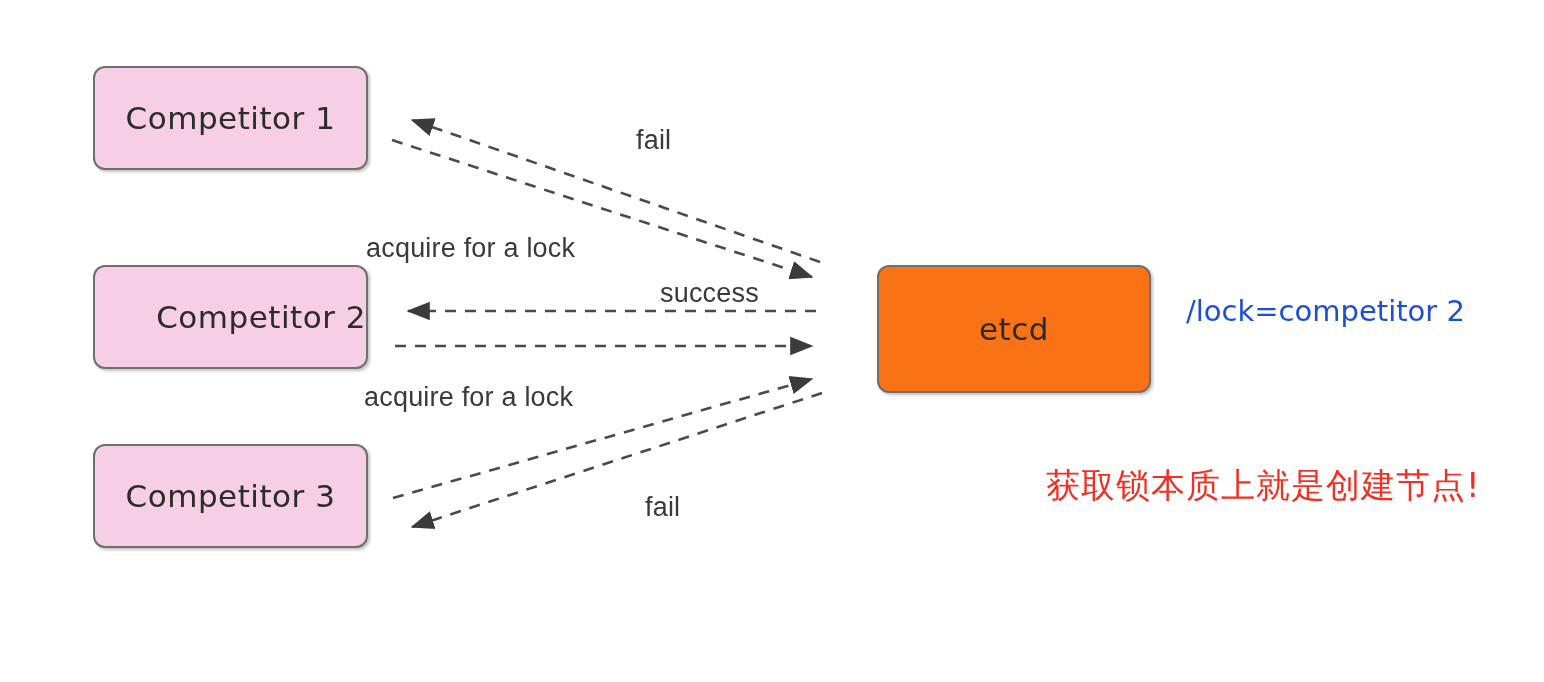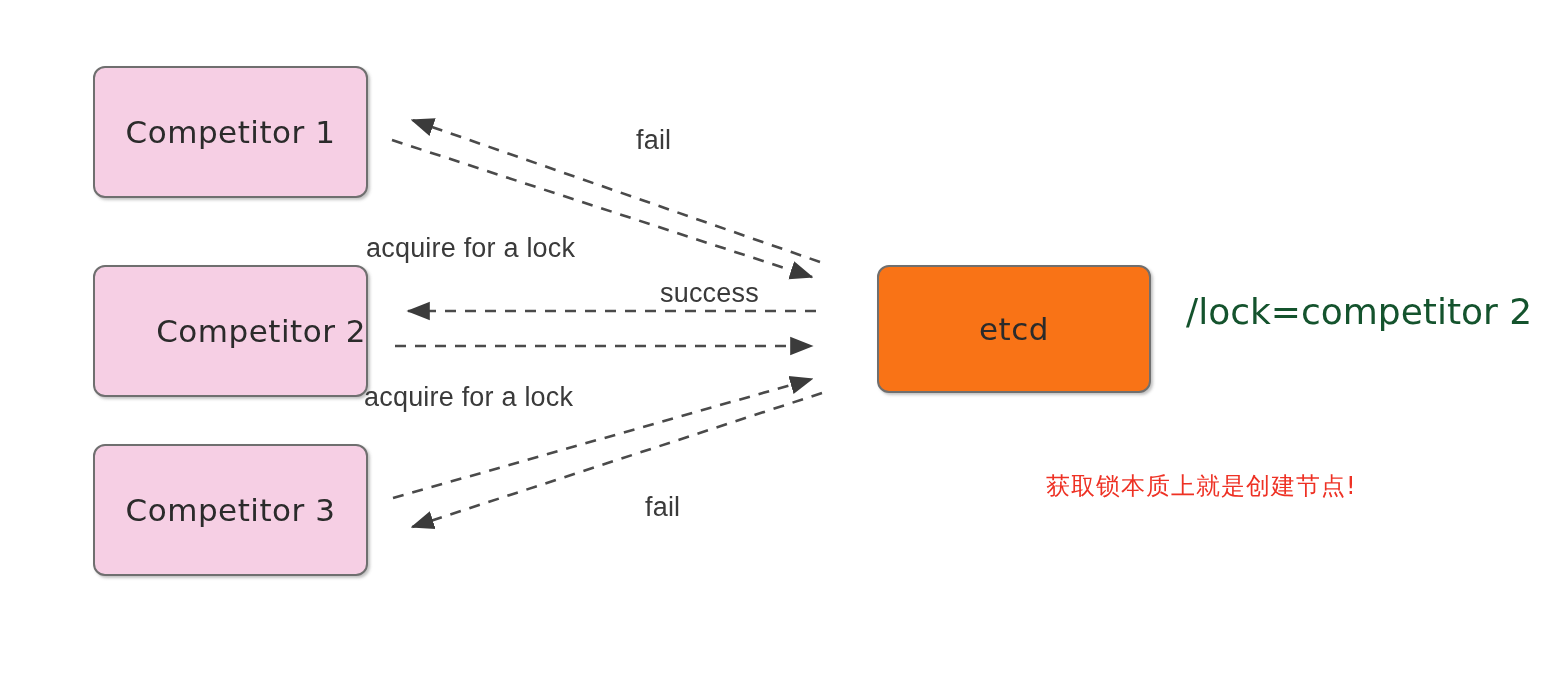--- a/index.html
+++ b/index.html
@@ -37,21 +37,21 @@
     font-family: "DejaVu Sans", sans-serif;
     font-size: 31px;
     letter-spacing: 0.5px;
     color: #2b2b2b;
     white-space: nowrap;
   }
   .competitor {
     background: #f6cfe4;
     left: 93px;
     width: 275px;
-    height: 132px;
+    height: 104px;
   }
   #competitor-1 { top: 66px; }
   #competitor-2 { top: 265px; justify-content: flex-end; }
   #competitor-3 { top: 444px; }
   #etcd-node {
     background: #f97316;
     left: 877px;
     top: 265px;
     width: 274px;
     height: 128px;
@@ -60,34 +60,34 @@
     position: absolute;
     font-family: Liberation Sans, sans-serif;
     font-size: 27px;
     color: #3a3a3a;
     white-space: nowrap;
     letter-spacing: 0.2px;
   }
   .annotation {
     position: absolute;
     font-family: "DejaVu Sans", sans-serif;
-    font-size: 36px;
-    color: #14532d;
+    font-size: 29px;
+    color: #1d4ed8;
     white-space: nowrap;
   }
   #lock-value-annotation {
     left: 1186px;
     top: 311px;
     transform: translateY(-50%);
   }
   #chinese-note {
     left: 1046px;
     top: 486px;
     transform: translateY(-50%);
-    font-size: 24px;
+    font-size: 34px;
     color: #ee3124;
     letter-spacing: 1px;
   }
   #label-fail-top   { left: 636px; top: 125px; }
   #label-acq-top    { left: 366px; top: 233px; }
   #label-success    { left: 660px; top: 278px; }
   #label-acq-bottom { left: 364px; top: 382px; }
   #label-fail-bottom{ left: 645px; top: 492px; }
 </style>
 </head>

